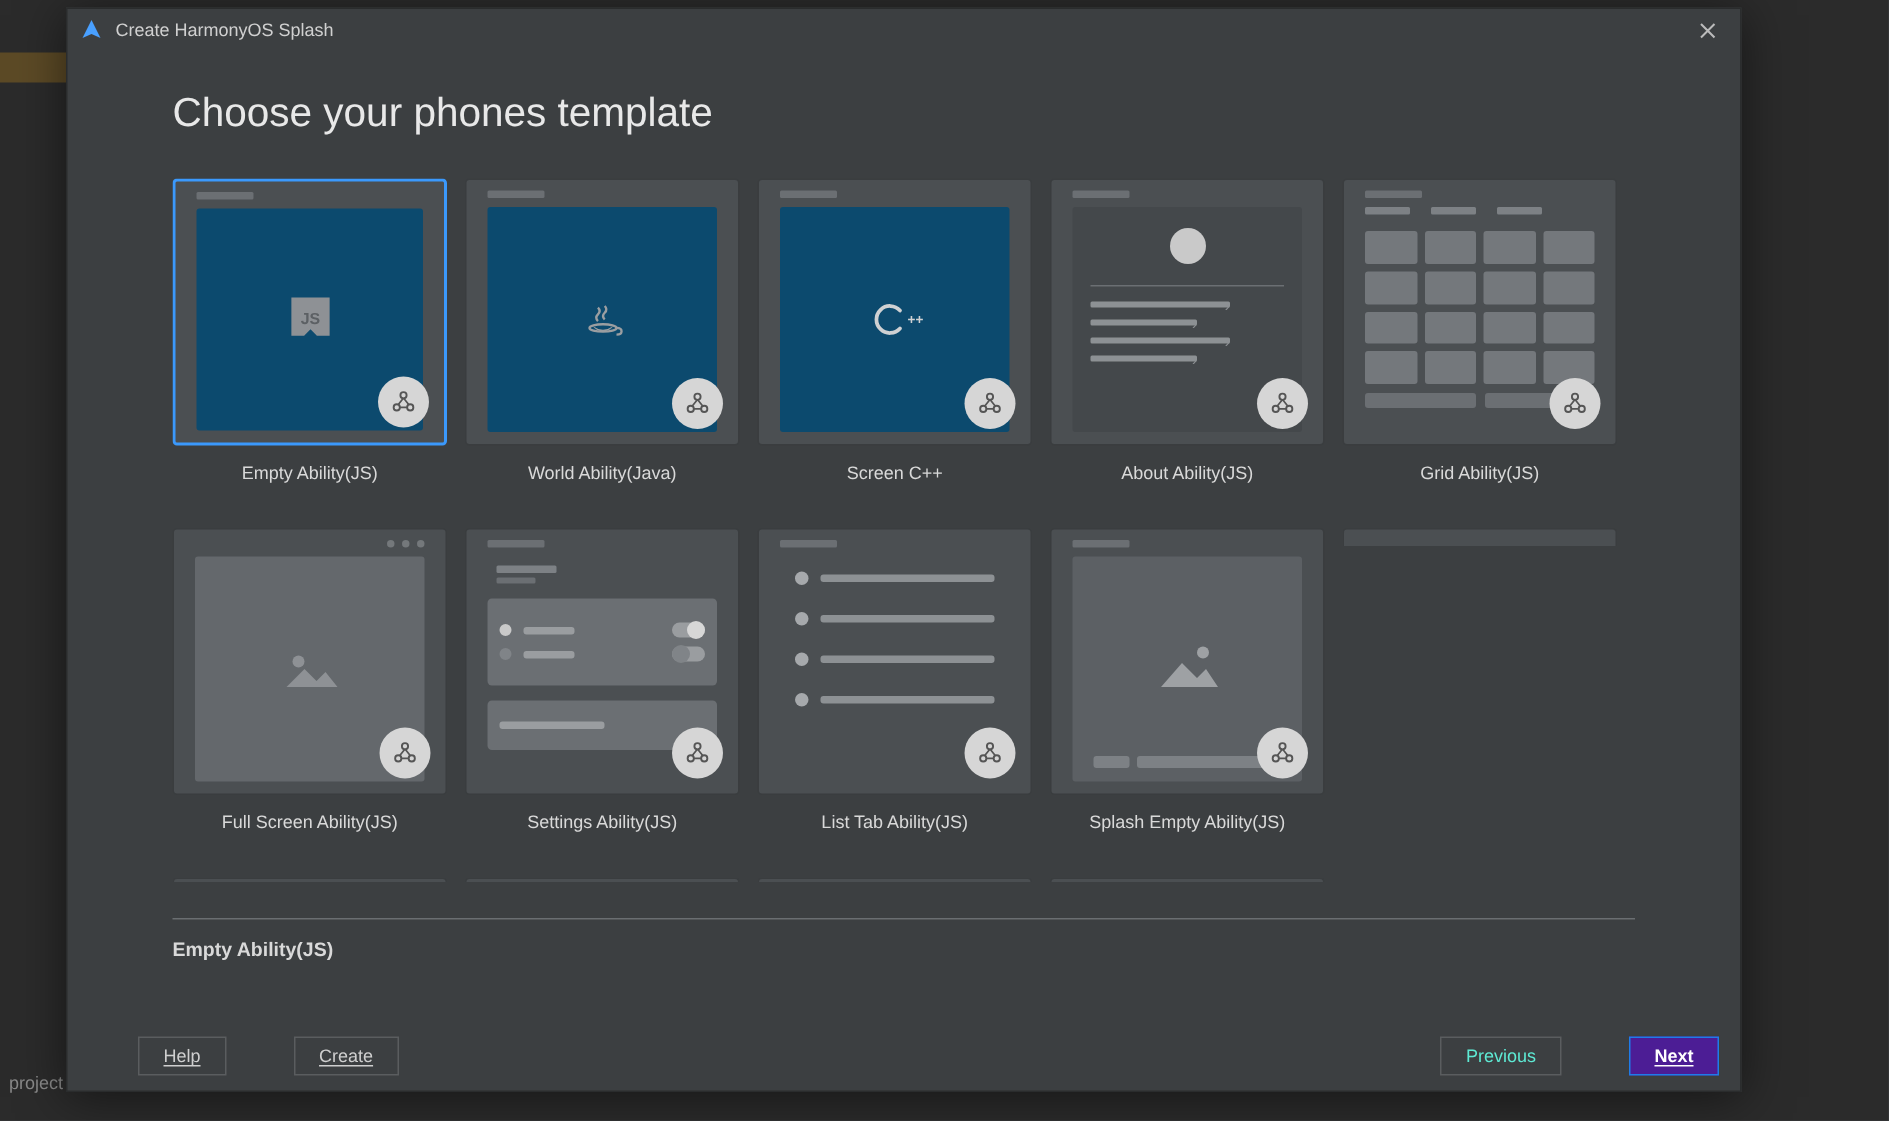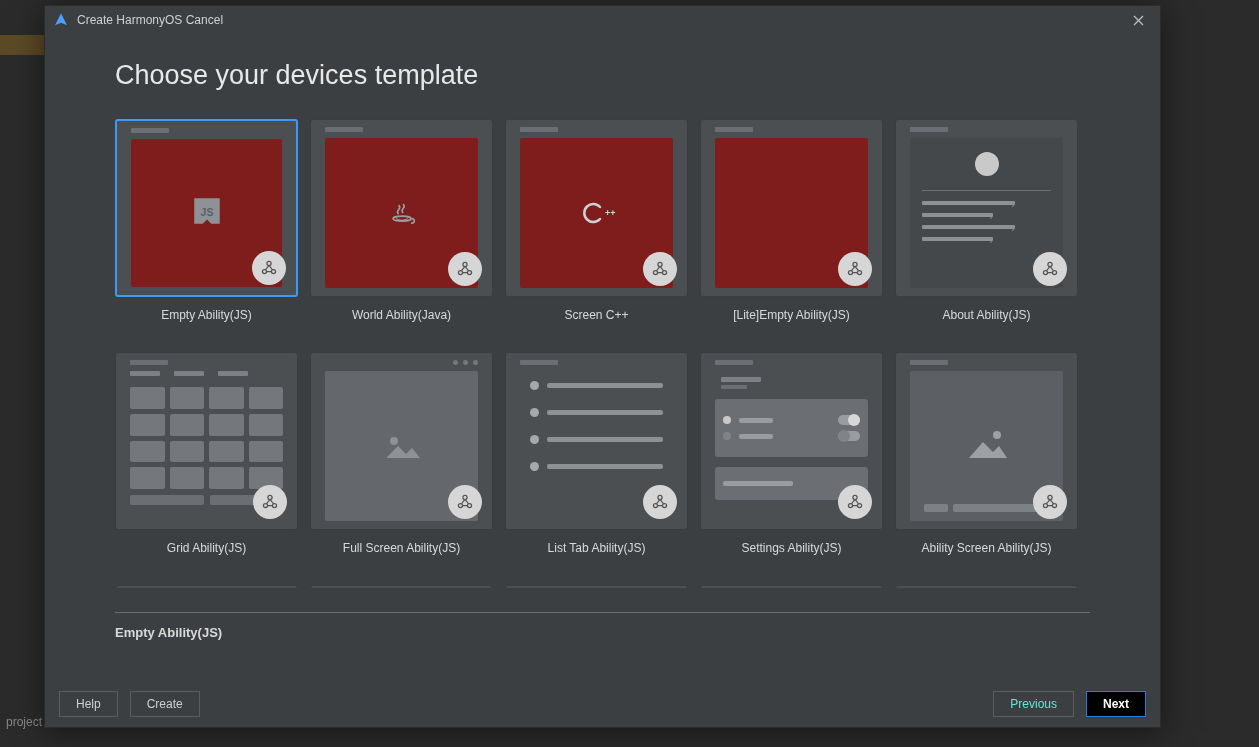--- a/index.html
+++ b/index.html
@@ -61,21 +61,21 @@
     display:flex; justify-content:center; padding-top:8px;
   }
   .card.selected .thumb { border:2px solid #3b99fc; }
   .card .label { font-size:12px; color:#d9d9d9; margin-top:11px; text-align:center; white-space:nowrap;}
   .thumb .topbar {
     position:absolute; top:7px; left:14px; width:38px; height:5px;
     background:#6b6f73; border-radius:1px;
   }
   .thumb .screen {
     position:absolute; top:18px; left:14px; right:14px; bottom:8px;
-    background:#7f1d1d; border-radius:2px;
+    background:#0c4a6e; border-radius:2px;
   }
   .thumb .badge {
     position:absolute; right:10px; bottom:10px;
     width:34px;height:34px;border-radius:50%;
     background:#d6d6d6;
     display:flex;align-items:center;justify-content:center;
   }
   .thumb .badge svg{width:18px;height:18px;}
   .screen-center {
     position:absolute; inset:0; display:flex; align-items:center; justify-content:center;
@@ -133,48 +133,48 @@
     height:46px; border-top:0px solid #2e2e2e;
     display:flex; align-items:center; padding:0 14px; gap:12px;
   }
   .btn {
     height:26px; padding:0 16px;
     background:#3c3f41; border:1px solid #5a5d5f;
     color:#cfcfcf; font-size:12px;
     display:inline-flex;align-items:center;justify-content:center;
     cursor:pointer; user-select:none;
   }
-  .btn.text-underline { text-underline-offset:2px;}
+  .btn.text-underline { text-decoration:underline; text-underline-offset:2px;margin-left:33px;}
   .btn.disabled{color:#5eead4;cursor:default;}
-  .btn.primary{background:#000000;border-color:#1f7ce8;color:#fff;font-weight:600;}
+  .btn.primary{background:#4c1d95;border-color:#1f7ce8;color:#fff;font-weight:600;}
   .footer .spacer{flex:1;}
 
   .orange-strip{position:absolute;left:0;top:35px;width:44px;height:20px;background:#5c4a26;}
 </style>
 </head>
 <body>
 
 <div class="underlay-text"><span>project</span></div>
 <div class="orange-strip"></div>
 
 <div class="dialog">
   <div class="titlebar">
     <svg class="logo" viewBox="0 0 24 24">
       <path d="M12 2 L21 20 L12 16 L3 20 Z" fill="#49a0ff"></path>
     </svg>
-    <span class="title">Create HarmonyOS Cancel</span>
+    <span class="title">Create HarmonyOS Splash</span>
     <div class="close">
       <svg width="11" height="11" viewBox="0 0 11 11">
           <path d="M1 1 L10 10 M10 1 L1 10" stroke="#bbb" stroke-width="1.4"></path>
         </svg>
     </div>
   </div>
 
   <div class="content">
-    <h1>Choose your devices template</h1>
+    <h1>Choose your phones template</h1>
 
     <div class="gallery-wrap">
 
       <div class="gallery">
 
         <div class="card selected">
           <div class="thumb">
             <div class="topbar"></div>
             <div class="screen">
               <div class="screen-center">
@@ -240,35 +240,20 @@
                   <circle cx="10" cy="5" r="2.3" fill="none" stroke="#555" stroke-width="1.4"></circle>
                   <circle cx="5" cy="14" r="2.3" fill="none" stroke="#555" stroke-width="1.4"></circle>
                   <circle cx="15" cy="14" r="2.3" fill="none" stroke="#555" stroke-width="1.4"></circle>
                   <path d="M10 7 L6 12 M10 7 L14 12 M7 14 L13 14" stroke="#555" stroke-width="1.3"></path>
                 </svg>
               </div>
           </div>
           <div class="label">Screen C++</div>
         </div>
 
-        <div class="card">
-          <div class="thumb">
-            <div class="topbar"></div>
-            <div class="screen"></div>
-            <div class="badge">
-                <svg viewBox="0 0 20 20">
-                  <circle cx="10" cy="5" r="2.3" fill="none" stroke="#555" stroke-width="1.4"></circle>
-                  <circle cx="5" cy="14" r="2.3" fill="none" stroke="#555" stroke-width="1.4"></circle>
-                  <circle cx="15" cy="14" r="2.3" fill="none" stroke="#555" stroke-width="1.4"></circle>
-                  <path d="M10 7 L6 12 M10 7 L14 12 M7 14 L13 14" stroke="#555" stroke-width="1.3"></path>
-                </svg>
-              </div>
-          </div>
-          <div class="label">[Lite]Empty Ability(JS)</div>
-        </div>
 
         <div class="card">
           <div class="thumb">
             <div class="topbar"></div>
             <div class="about-screen">
               <div class="circle"></div>
               <div style="border-top:1px solid #6b6f73;margin-bottom:10px;"></div>
               <div class="ln mid">
                   <span class="chev">›</span>
                 </div>
@@ -355,53 +340,20 @@
             <div class="badge">
                 <svg viewBox="0 0 20 20">
                   <circle cx="10" cy="5" r="2.3" fill="none" stroke="#555" stroke-width="1.4"></circle>
                   <circle cx="5" cy="14" r="2.3" fill="none" stroke="#555" stroke-width="1.4"></circle>
                   <circle cx="15" cy="14" r="2.3" fill="none" stroke="#555" stroke-width="1.4"></circle>
                   <path d="M10 7 L6 12 M10 7 L14 12 M7 14 L13 14" stroke="#555" stroke-width="1.3"></path>
                 </svg>
               </div>
           </div>
           <div class="label">Full Screen Ability(JS)</div>
-        </div>
-
-        <div class="card">
-          <div class="thumb">
-            <div class="topbar"></div>
-            <div class="list-screen">
-              <div class="li">
-                  <span class="dot"></span>
-                  <span class="bar"></span>
-                </div>
-              <div class="li">
-                  <span class="dot"></span>
-                  <span class="bar"></span>
-                </div>
-              <div class="li">
-                  <span class="dot"></span>
-                  <span class="bar"></span>
-                </div>
-              <div class="li">
-                  <span class="dot"></span>
-                  <span class="bar"></span>
-                </div>
-            </div>
-            <div class="badge">
-                <svg viewBox="0 0 20 20">
-                  <circle cx="10" cy="5" r="2.3" fill="none" stroke="#555" stroke-width="1.4"></circle>
-                  <circle cx="5" cy="14" r="2.3" fill="none" stroke="#555" stroke-width="1.4"></circle>
-                  <circle cx="15" cy="14" r="2.3" fill="none" stroke="#555" stroke-width="1.4"></circle>
-                  <path d="M10 7 L6 12 M10 7 L14 12 M7 14 L13 14" stroke="#555" stroke-width="1.3"></path>
-                </svg>
-              </div>
-          </div>
-          <div class="label">List Tab Ability(JS)</div>
         </div>
 
         <div class="card">
           <div class="thumb">
             <div class="topbar"></div>
             <div class="settings-screen">
               <div class="hln"></div>
                 <div class="hln2"></div>
               <div class="panel">
                 <div class="row">
@@ -429,20 +381,53 @@
                   <path d="M10 7 L6 12 M10 7 L14 12 M7 14 L13 14" stroke="#555" stroke-width="1.3"></path>
                 </svg>
               </div>
           </div>
           <div class="label">Settings Ability(JS)</div>
         </div>
 
         <div class="card">
           <div class="thumb">
             <div class="topbar"></div>
+            <div class="list-screen">
+              <div class="li">
+                  <span class="dot"></span>
+                  <span class="bar"></span>
+                </div>
+              <div class="li">
+                  <span class="dot"></span>
+                  <span class="bar"></span>
+                </div>
+              <div class="li">
+                  <span class="dot"></span>
+                  <span class="bar"></span>
+                </div>
+              <div class="li">
+                  <span class="dot"></span>
+                  <span class="bar"></span>
+                </div>
+            </div>
+            <div class="badge">
+                <svg viewBox="0 0 20 20">
+                  <circle cx="10" cy="5" r="2.3" fill="none" stroke="#555" stroke-width="1.4"></circle>
+                  <circle cx="5" cy="14" r="2.3" fill="none" stroke="#555" stroke-width="1.4"></circle>
+                  <circle cx="15" cy="14" r="2.3" fill="none" stroke="#555" stroke-width="1.4"></circle>
+                  <path d="M10 7 L6 12 M10 7 L14 12 M7 14 L13 14" stroke="#555" stroke-width="1.3"></path>
+                </svg>
+              </div>
+          </div>
+          <div class="label">List Tab Ability(JS)</div>
+        </div>
+
+        <div class="card">
+          <div class="thumb">
+            <div class="topbar"></div>
             <div class="splash-screen">
               <div class="img">
                 <svg width="48" height="40" viewBox="0 0 48 40">
                     <circle cx="34" cy="11" r="4" fill="#9ea1a4"></circle>
                     <path d="M6 34 L20 18 L30 28 L36 22 L44 34 Z" fill="#9ea1a4"></path>
                   </svg>
               </div>
               <div class="foot">
                   <span class="b1"></span>
                   <span class="b2"></span>
@@ -450,21 +435,21 @@
             </div>
             <div class="badge">
                 <svg viewBox="0 0 20 20">
                   <circle cx="10" cy="5" r="2.3" fill="none" stroke="#555" stroke-width="1.4"></circle>
                   <circle cx="5" cy="14" r="2.3" fill="none" stroke="#555" stroke-width="1.4"></circle>
                   <circle cx="15" cy="14" r="2.3" fill="none" stroke="#555" stroke-width="1.4"></circle>
                   <path d="M10 7 L6 12 M10 7 L14 12 M7 14 L13 14" stroke="#555" stroke-width="1.3"></path>
                 </svg>
               </div>
           </div>
-          <div class="label">Ability Screen Ability(JS)</div>
+          <div class="label">Splash Empty Ability(JS)</div>
         </div>
 
         <div class="partial-row">
             <div class="pthumb"></div>
           </div>
         <div class="partial-row">
             <div class="pthumb"></div>
           </div>
         <div class="partial-row">
             <div class="pthumb"></div>

